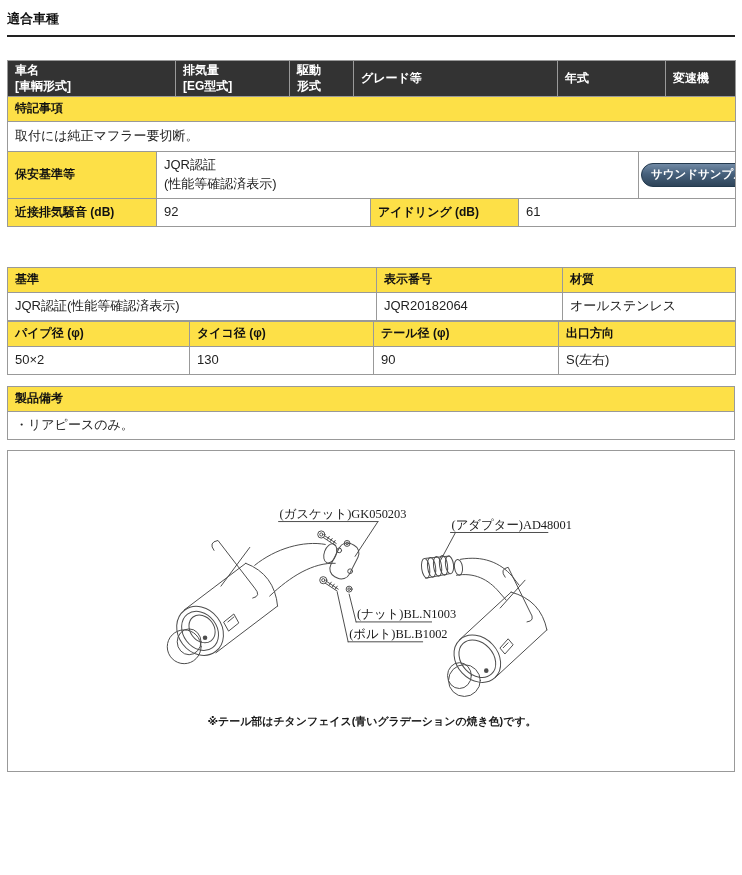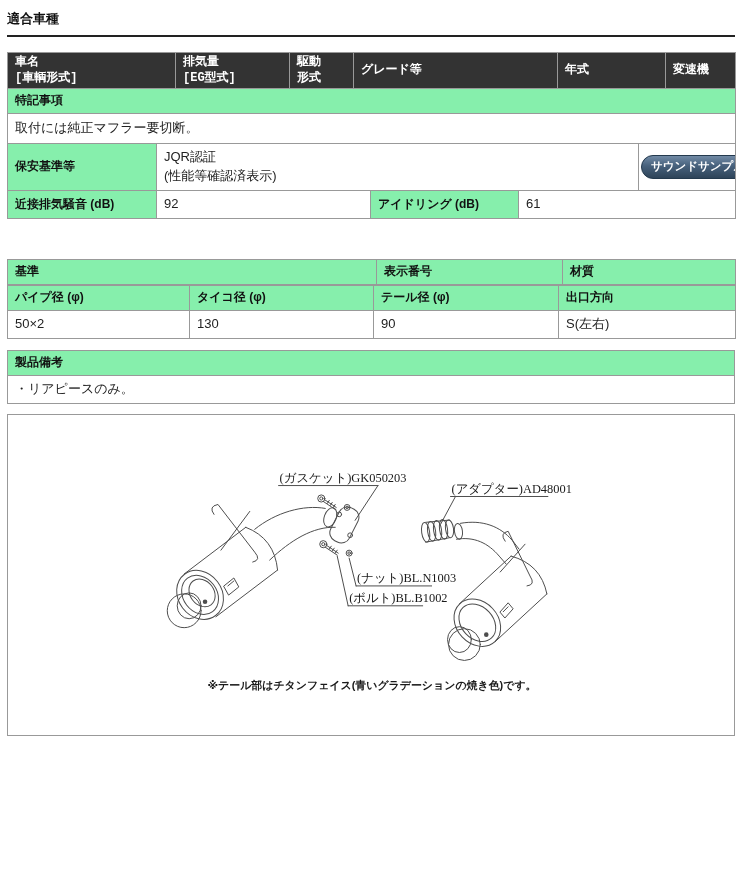--- a/index.html
+++ b/index.html
@@ -16,26 +16,26 @@
   th, td {
     border:1px solid #999; vertical-align:middle;
     font-size:13px; line-height:1.45; padding:4px 7px;
     overflow:hidden;
   }
   th.dark {
     background:#333333; color:#ffffff; text-align:left;
     font-size:12px; font-weight:bold; line-height:1.3; padding:2px 7px;
   }
   .gray {
-    background:#86efac; color:#111; text-align:left;
+    background:#fde047; color:#111; text-align:left;
     font-size:12px; font-weight:bold; line-height:1.3;
   }
   .pre { white-space:pre-line; }
 
-  #fit-table { margin-top:15px;font-family:Liberation Mono, monospace; }
+  #fit-table { margin-top:23px; }
   #fit-table td { height:56px; }
   #notes-table td.row-special-h { height:16px; }
   #notes-table td.row-note { height:21px; }
   #notes-table td.row-safety { height:34px; }
   #notes-table td.row-noise { height:19px; }
   #notes-table { margin-top:-1px; }
 
   #spec-table { margin-top:13px; }
   #dim-table { margin-top:0; }
   #remarks-table { margin-top:11px; }
@@ -140,20 +140,25 @@
           <col style="width:369px">
           <col style="width:186px">
           <col style="width:173px">
         </colgroup>
       <tbody>
           <tr class="hdr-row">
         <th class="gray">基準</th>
         <th class="gray">表示番号</th>
         <th class="gray">材質</th>
       </tr>
+      <tr class="data-row">
+        <td>JQR認証(性能等確認済表示)</td>
+        <td>JQR20182064</td>
+        <td>オールステンレス</td>
+      </tr>
     </tbody>
       </table>
 
     <table id="dim-table">
       <colgroup>
           <col style="width:182px">
           <col style="width:184px">
           <col style="width:185px">
           <col style="width:177px">
         </colgroup>

